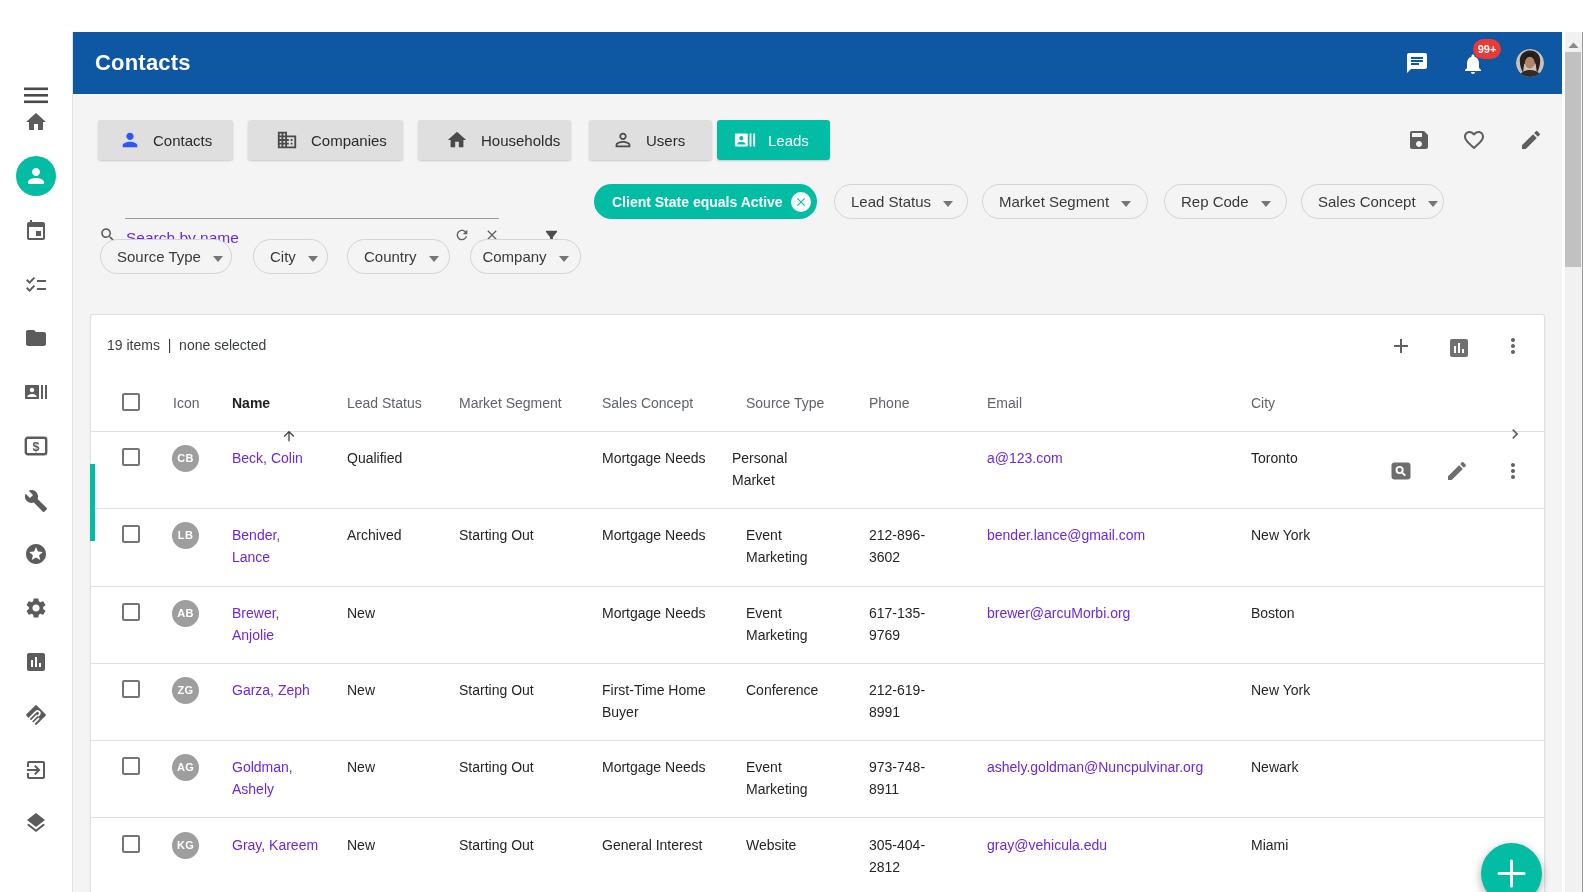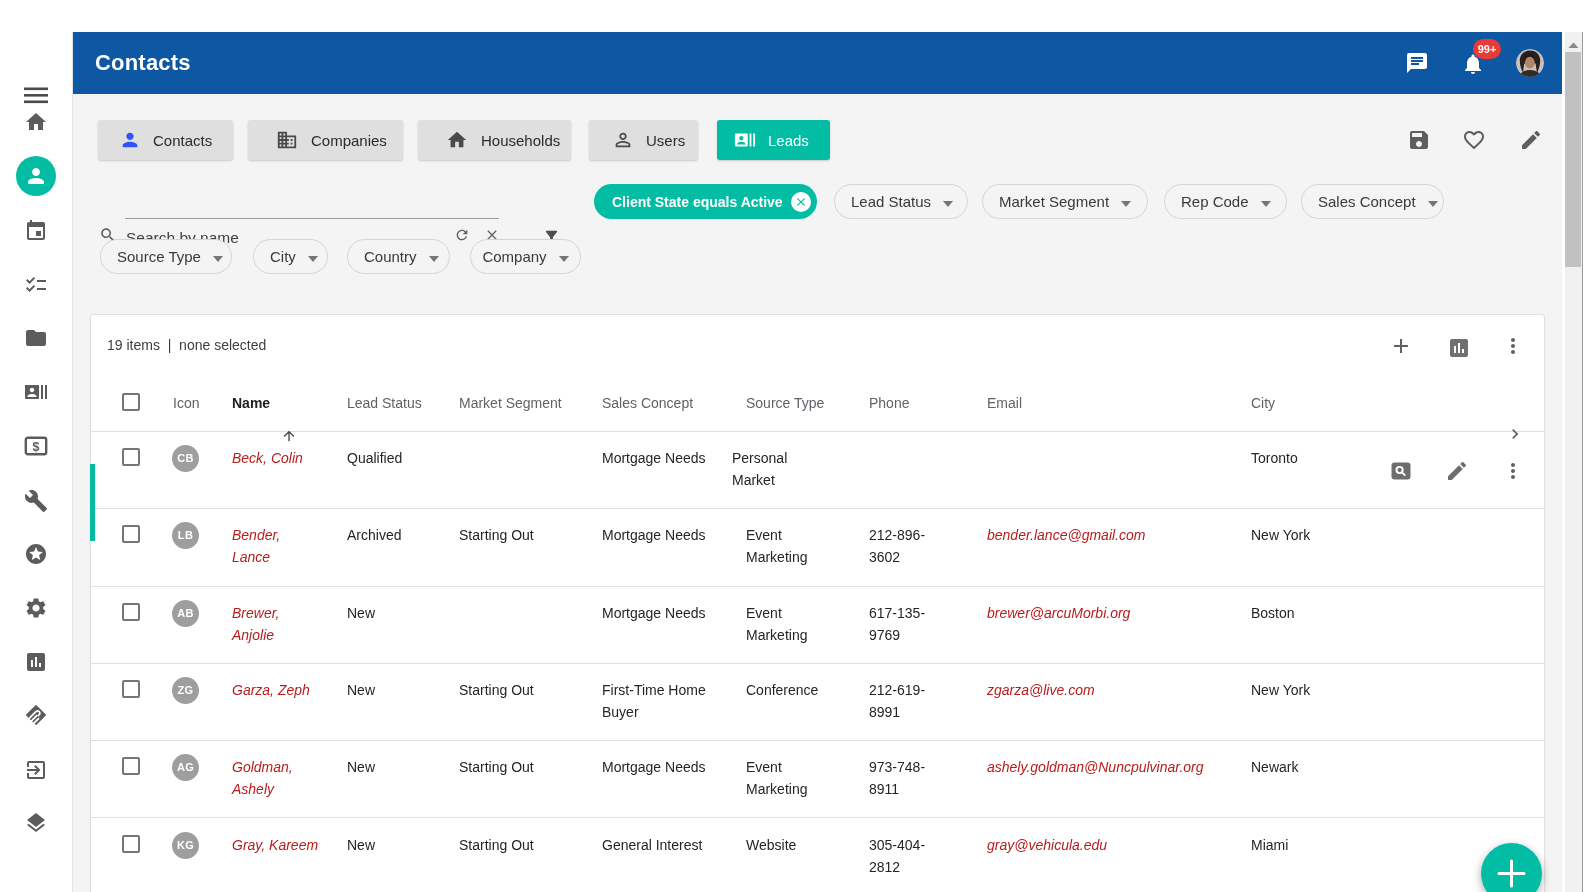--- a/index.html
+++ b/index.html
@@ -46,21 +46,21 @@
 
 #card { left:90px; top:282px; width:1455px; height:610px; background:#fff; border:1px solid #e0e0e0;
   border-bottom:none; border-radius:3px 3px 0 0; box-shadow:0 1px 2px rgba(0,0,0,0.08); }
 #itemsline { position:absolute; left:16px; top:22px; font-size:14px; color:#3c4043; }
 .cardic { position:absolute; width:24px; height:24px; }
 .cardic svg { display:block; width:24px; height:24px; }
 #thead { position:absolute; left:0; top:56px; width:1453px; height:61px; border-bottom:1px solid #e0e0e0; font-size:14px; color:#5f6368; }
 .hc { position:absolute; top:24px; line-height:16px; white-space:nowrap; }
 .row { position:absolute; left:0; width:1453px; height:78px; border-bottom:1px solid #e0e0e0; font-size:14px; color:#252525; }
 .cell { position:absolute; top:15px; line-height:22px; }
-.link { color:#b91c1c;font-style:italic; }
+.link { color:#6d28d9; }
 .avat { position:absolute; left:81px; top:13px; width:27px; height:27px; border-radius:50%; background:#9e9e9e;
   color:#fff; font-size:11px; font-weight:bold; text-align:center; line-height:27px; letter-spacing:0.3px; }
 .cb { position:absolute; left:31px; width:18px; height:18px; border:2px solid #757575; border-radius:2px; background:#fff; }
 .rowact { position:absolute; width:24px; height:24px; }
 .rowact svg { display:block; width:24px; height:24px; }
 
 
 #fab { left:1481px; top:811px; width:61px; height:61px; border-radius:50%; background:#02bda4;
   box-shadow:0 3px 10px rgba(0,0,0,0.33); }
 
@@ -92,21 +92,21 @@
         <span style="margin-left:13px">Households</span>
       </div>
     <div class="tab" style="left:175px;width:155px">
         <span class="ticon" style="margin-left:28px">
           <svg viewBox="0 0 24 24" fill="#4a4a4a">
             <path d="M12 7V3H2v18h20V7H12zM6 19H4v-2h2v2zm0-4H4v-2h2v2zm0-4H4V9h2v2zm0-4H4V5h2v2zm4 12H8v-2h2v2zm0-4H8v-2h2v2zm0-4H8V9h2v2zm0-4H8V5h2v2zm10 12h-8v-2h2v-2h-2v-2h2v-2h-2V9h8v10zm-2-8h-2v2h2v-2zm0 4h-2v2h2v-2z"></path>
           </svg>
         </span>
         <span style="margin-left:13px">Companies</span>
       </div>
-    <div class="tab" style="left:516px;width:109px">
+    <div class="tab" style="left:516px;width:123px">
         <span class="ticon" style="margin-left:23px">
           <svg viewBox="0 0 24 24" fill="#4a4a4a">
             <path d="M12 5.9c1.16 0 2.1.94 2.1 2.1s-.94 2.1-2.1 2.1S9.9 9.16 9.9 8s.94-2.1 2.1-2.1m0 9c2.97 0 6.1 1.46 6.1 2.1v1.1H5.9V17c0-.64 3.13-2.1 6.1-2.1M12 4C9.79 4 8 5.79 8 8s1.79 4 4 4 4-1.79 4-4-1.79-4-4-4zm0 9c-2.67 0-8 1.34-8 4v3h16v-3c0-2.66-5.33-4-8-4z"></path>
           </svg>
         </span>
         <span style="margin-left:12px">Users</span>
       </div>
     <div class="tab active" style="left:644px;width:113px">
         <span class="ticon" style="margin-left:17px">
           <svg viewBox="0 0 24 24" fill="#fff">
@@ -127,21 +127,21 @@
       </div>
     <div class="tbtnic" style="left:1446px">
         <svg viewBox="0 0 24 24" fill="#5e5e5e">
           <path d="M3 17.25V21h3.75L17.81 9.94l-3.75-3.75L3 17.25zM20.71 7.04c.39-.39.39-1.02 0-1.41l-2.34-2.34c-.39-.39-1.02-.39-1.41 0l-1.83 1.83 3.75 3.75 1.83-1.83z"></path>
         </svg>
       </div>
 
     <div class="abs" style="left:26px;top:100px;width:18px;height:18px"><svg viewBox="0 0 24 24" fill="#57595d" width="18" height="18">
           <path d="M15.5 14h-.79l-.28-.27C15.41 12.59 16 11.11 16 9.5 16 5.91 13.09 3 9.5 3S3 5.91 3 9.5 5.91 16 9.5 16c1.61 0 3.09-.59 4.23-1.57l.27.28v.79l5 4.99L20.49 19l-4.99-5zm-6 0C7.01 14 5 11.99 5 9.5S7.01 5 9.5 5 14 7.01 14 9.5 11.99 14 9.5 14z"></path>
         </svg></div>
-    <div class="abs" style="left:53px;top:103px;font-size:15.5px;color:#404040">Search by name</div>
+    <div class="abs" style="left:53px;top:103px;font-size:15.5px;color:#6d28d9">Search by name</div>
     <div id="sline"></div>
     <div class="abs" style="left:381px;top:101px;width:16px;height:16px"><svg viewBox="0 0 24 24" fill="#616161" width="16" height="16">
           <path d="M17.65 6.35C16.2 4.9 14.21 4 12 4c-4.42 0-7.99 3.58-7.99 8s3.57 8 7.99 8c3.73 0 6.84-2.55 7.73-6h-2.08c-.82 2.33-3.04 4-5.65 4-3.31 0-6-2.69-6-6s2.69-6 6-6c1.66 0 3.14.69 4.22 1.78L13 11h7V4l-2.35 2.35z"></path>
         </svg></div>
     <div class="abs" style="left:411px;top:101px;width:16px;height:16px"><svg viewBox="0 0 24 24" fill="#616161" width="16" height="16">
           <path d="M19 6.41L17.59 5 12 10.59 6.41 5 5 6.41 10.59 12 5 17.59 6.41 19 12 13.41 17.59 19 19 17.59 13.41 12z"></path>
         </svg></div>
     <div class="abs" style="left:470px;top:102px;width:17px;height:17px"><svg viewBox="0 0 24 24" fill="#4d4d4d" width="17" height="17">
           <path d="M4.25 5.61C6.27 8.2 10 13 10 13v6c0 .55.45 1 1 1h2c.55 0 1-.45 1-1v-6s3.72-4.8 5.74-7.39c.51-.66.04-1.61-.79-1.61H5.04c-.83 0-1.3.95-.79 1.61z"></path>
         </svg></div>
@@ -315,20 +315,21 @@
           </svg></div>
     </div>
     <div class="row" style="top:117px;height:77.3px">
       <div class="abs" style="left:-1px;top:0;width:4.5px;height:77.3px;background:#02bda4"></div>
       <div class="cb" style="top:16px"></div>
       <div class="avat">CB</div>
       <div class="cell link" style="left:141px;width:90px">Beck, Colin</div>
       <div class="cell" style="left:256px;width:100px">Qualified</div>
       <div class="cell" style="left:511px;width:120px">Mortgage Needs</div>
       <div class="cell" style="left:641px;width:85px">Personal Market</div>
+      <div class="cell link" style="left:896px;width:260px">a@123.com</div>
       <div class="cell" style="left:1160px;width:120px">Toronto</div>
       <div class="rowact" style="left:1298px;top:27px">
           <svg viewBox="0 0 24 24">
             <rect x="2.5" y="3.5" width="19" height="17" rx="3" fill="#6d6d6d"></rect>
             <circle cx="10.6" cy="11" r="3.1" fill="none" stroke="#fff" stroke-width="1.9"></circle>
             <path d="M12.9 13.3l3.4 3.4" stroke="#fff" stroke-width="1.9"></path>
           </svg>
         </div>
       <div class="rowact" style="left:1354px;top:27px">
           <svg viewBox="0 0 24 24" fill="#6d6d6d">
@@ -366,21 +367,20 @@
     </div>
     <div class="row" style="top:348.9px;height:77.3px">
       <div class="cb" style="top:16px"></div>
       <div class="avat">ZG</div>
       <div class="cell link" style="left:141px;width:90px">Garza, Zeph</div>
       <div class="cell" style="left:256px;width:100px">New</div>
       <div class="cell" style="left:368px;width:110px">Starting Out</div>
       <div class="cell" style="left:511px;width:120px">First-Time Home Buyer</div>
       <div class="cell" style="left:655px;width:85px">Conference</div>
       <div class="cell" style="left:778px;width:62px">212-619-8991</div>
-      <div class="cell link" style="left:896px;width:260px">zgarza@live.com</div>
       <div class="cell" style="left:1160px;width:120px">New York</div>
     </div>
     <div class="row" style="top:426.2px;height:77.3px">
       <div class="cb" style="top:16px"></div>
       <div class="avat">AG</div>
       <div class="cell link" style="left:141px;width:90px">Goldman, Ashely</div>
       <div class="cell" style="left:256px;width:100px">New</div>
       <div class="cell" style="left:368px;width:110px">Starting Out</div>
       <div class="cell" style="left:511px;width:120px">Mortgage Needs</div>
       <div class="cell" style="left:655px;width:85px">Event Marketing</div>

